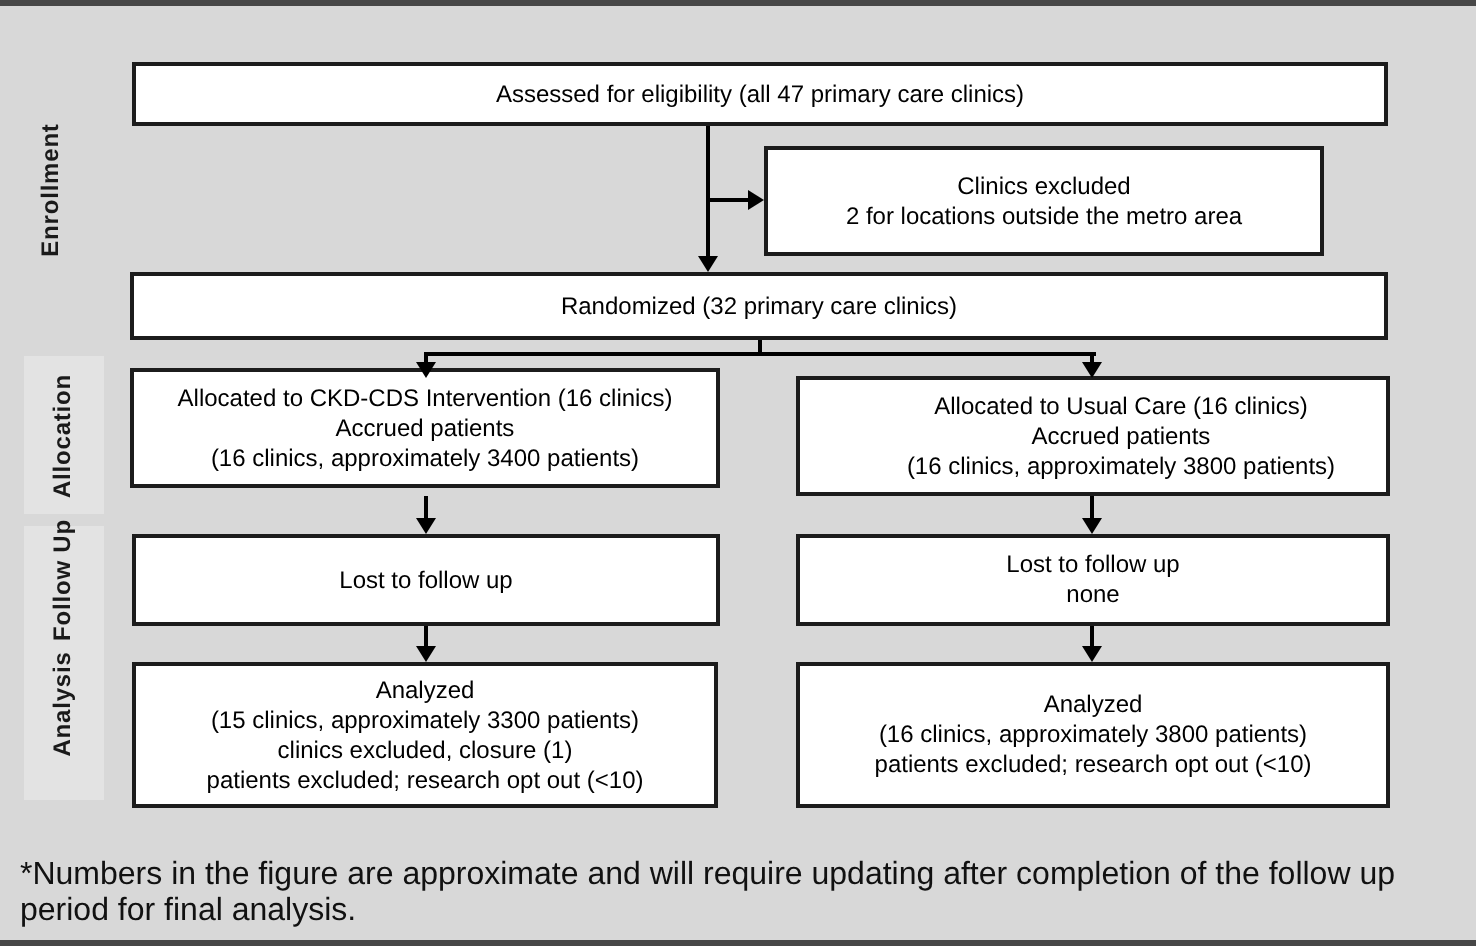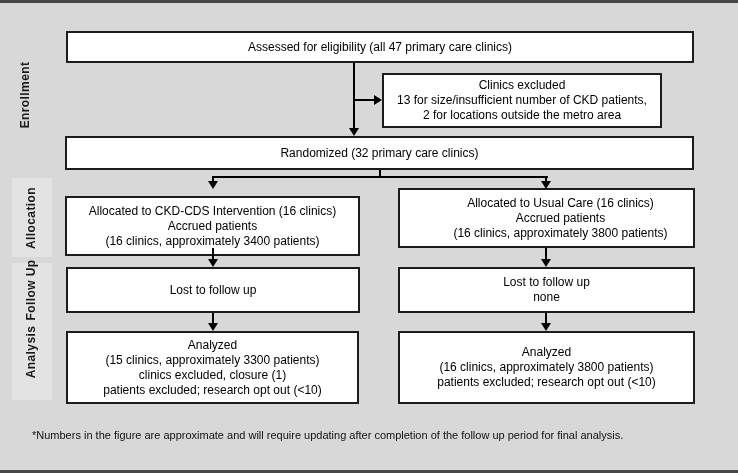--- a/index.html
+++ b/index.html
@@ -12,21 +12,21 @@
   #edge-bottom{top:470px;}
 
   .box{
     position:absolute;background:#fff;border:2px solid #1c1c1c;box-sizing:border-box;
     display:flex;flex-direction:column;justify-content:center;align-items:center;
     font-size:12px;line-height:15px;
   }
   #box-assessed{left:66px;top:31px;width:628px;height:32px;}
   #box-excluded{left:382px;top:73px;width:280px;height:55px;}
   #box-randomized{left:65px;top:136px;width:629px;height:34px;}
-  #box-alloc-int{left:65px;top:196px;width:295px;height:60px;}
+  #box-alloc-int{left:65px;top:184px;width:295px;height:60px;}
   #box-alloc-usual{left:398px;top:188px;width:297px;height:60px;padding-left:28px;}
   #box-fu-int{left:66px;top:267px;width:294px;height:46px;}
   #box-fu-usual{left:398px;top:267px;width:297px;height:46px;}
   #box-an-int{left:66px;top:331px;width:293px;height:73px;}
   #box-an-usual{left:398px;top:331px;width:297px;height:73px;}
 
   .stage-band{position:absolute;background:#e3e3e3;}
   #band-allocation{left:12px;top:178px;width:40px;height:79px;}
   #band-fu-an{left:12px;top:263px;width:40px;height:137px;}
 
@@ -57,21 +57,21 @@
   #a2r-head{left:541px;top:181px;}
   #a3l-line{left:212px;top:248px;height:13px;}
   #a3l-head{left:208px;top:259px;}
   #a3r-line{left:545px;top:248px;height:13px;}
   #a3r-head{left:541px;top:259px;}
   #a4l-line{left:212px;top:313px;height:12px;}
   #a4l-head{left:208px;top:323px;}
   #a4r-line{left:545px;top:313px;height:12px;}
   #a4r-head{left:541px;top:323px;}
 
-  #footnote{position:absolute;left:32px;top:429px;width:706px;font-size:11px;color:#111;}
+  #footnote{position:absolute;left:10px;top:429px;width:706px;font-size:16px;color:#111;}
 </style>
 </head>
 <body>
 
 <div class="canvas">
 
   <div class="edge-strip" id="edge-top"></div>
   <div class="edge-strip" id="edge-bottom"></div>
 
   <div class="stage-band" id="band-allocation"></div>
@@ -81,21 +81,20 @@
   <div class="stage-label" id="label-allocation">Allocation</div>
   <div class="stage-label" id="label-followup">Follow Up</div>
   <div class="stage-label" id="label-analysis">Analysis</div>
 
   <div class="box" id="box-assessed">
     <span>Assessed for eligibility (all 47 primary care clinics)</span>
   </div>
 
   <div class="box" id="box-excluded">
     <span>Clinics excluded</span>
-    <span>13 for size/insufficient number of CKD patients,</span>
     <span>2 for locations outside the metro area</span>
   </div>
 
   <div class="box" id="box-randomized">
     <span>Randomized (32 primary care clinics)</span>
   </div>
 
   <div class="box" id="box-alloc-int">
     <span>Allocated to CKD-CDS Intervention (16 clinics)</span>
     <span>Accrued patients</span>

